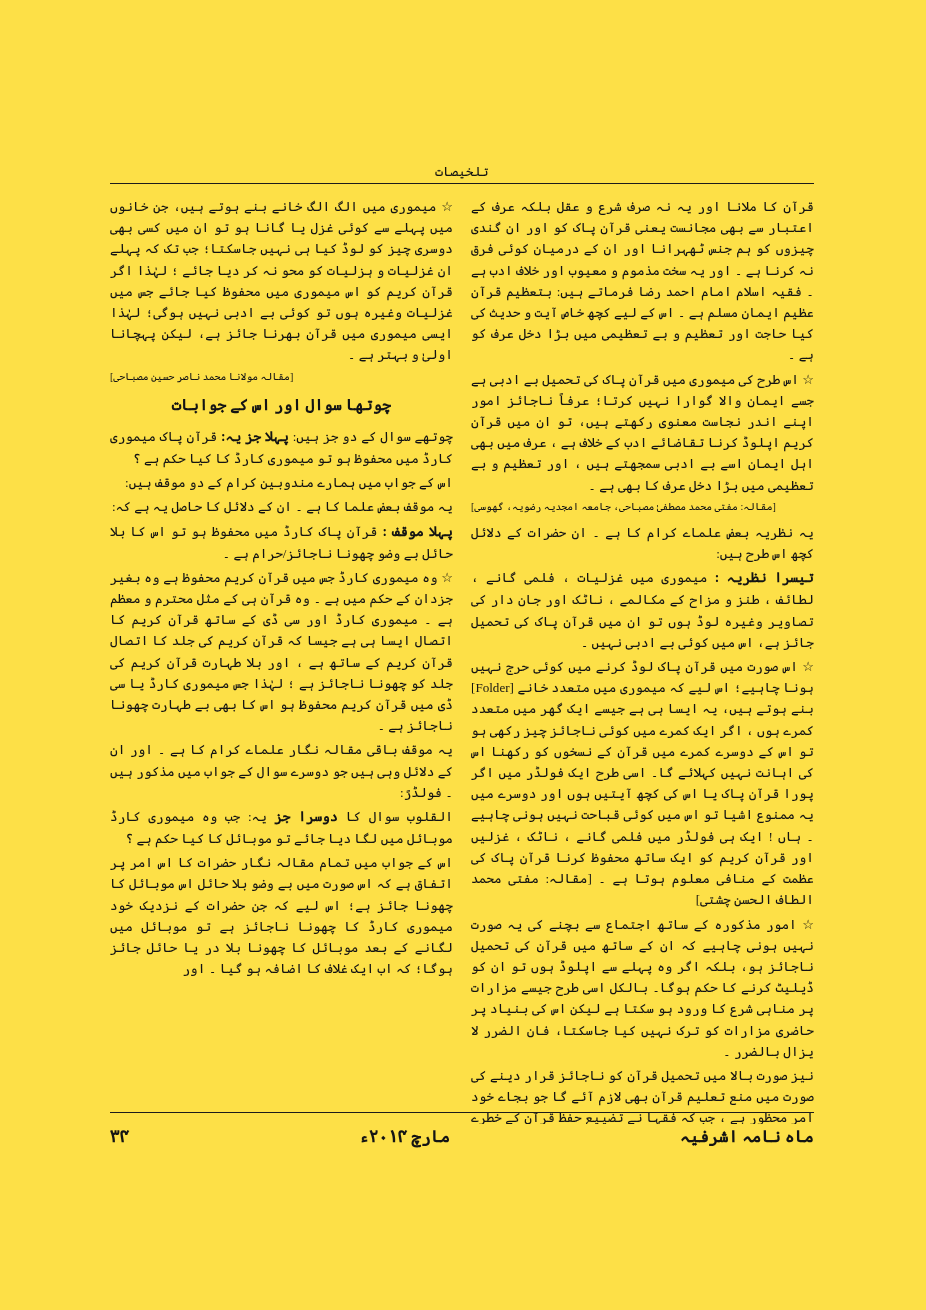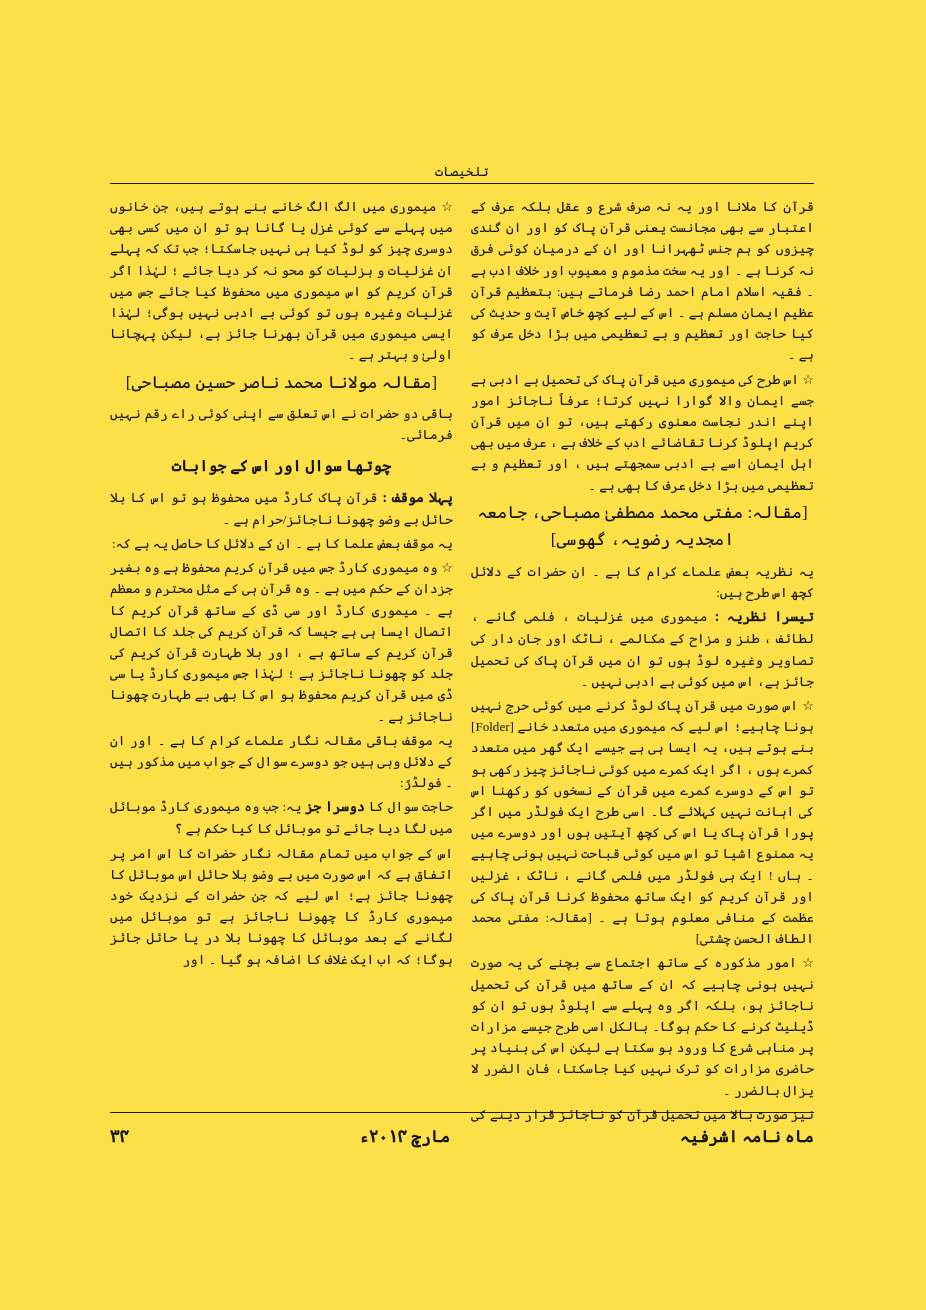--- a/index.html
+++ b/index.html
@@ -41,22 +41,22 @@
   .col{
     flex:1;
     direction:rtl;
     text-align:justify;
     font-size:13.1px;
     line-height:1.62;
   }
   .para{ margin:0 0 3px 0; }
   .lead{ font-weight:bold; font-size:13.6px; }
   .attr{
-    text-align:center;
-    font-size:17px;
+    text-align:left;
+    font-size:10px;
     margin:1px 0 7px 0;
     direction:rtl;
   }
   .h-center{
     font-size:15.5px;
     font-weight:bold;
     text-align:center;
     margin:7px 0 9px 0;
   }
   .footer{
@@ -101,27 +101,28 @@
         <p class="para"><span>یہ نظریہ بعض علماے کرام کا ہے ۔ ان حضرات کے دلائل کچھ اس طرح ہیں:</span></p>
         <p class="para"><span class="lead">تیسرا نظریہ :</span><span> میموری میں غزلیات ، فلمی گانے ، لطائف ، طنز و مزاح کے مکالمے ، ناٹک اور جان دار کی تصاویر وغیرہ لوڈ ہوں تو ان میں قرآن پاک کی تحمیل جائز ہے، اس میں کوئی بے ادبی نہیں ۔</span></p>
         <p class="para"><span>☆ اس صورت میں قرآن پاک لوڈ کرنے میں کوئی حرج نہیں ہونا چاہیے؛ اس لیے کہ میموری میں متعدد خانے [Folder] بنے ہوتے ہیں، یہ ایسا ہی ہے جیسے ایک گھر میں متعدد کمرے ہوں ، اگر ایک کمرے میں کوئی ناجائز چیز رکھی ہو تو اس کے دوسرے کمرے میں قرآن کے نسخوں کو رکھنا اس کی اہانت نہیں کہلائے گا۔ اسی طرح ایک فولڈر میں اگر پورا قرآن پاک یا اس کی کچھ آیتیں ہوں اور دوسرے میں یہ ممنوع اشیا تو اس میں کوئی قباحت نہیں ہونی چاہیے ۔ ہاں ! ایک ہی فولڈر میں فلمی گانے ، ناٹک ، غزلیں اور قرآن کریم کو ایک ساتھ محفوظ کرنا قرآن پاک کی عظمت کے منافی معلوم ہوتا ہے ۔ [مقالہ: مفتی محمد الطاف الحسن چشتی]</span></p>
         <p class="para"><span>☆ امور مذکورہ کے ساتھ اجتماع سے بچنے کی یہ صورت نہیں ہونی چاہیے کہ ان کے ساتھ میں قرآن کی تحمیل ناجائز ہو، بلکہ اگر وہ پہلے سے اپلوڈ ہوں تو ان کو ڈیلیٹ کرنے کا حکم ہوگا۔ بالکل اسی طرح جیسے مزارات پر مناہی شرع کا ورود ہو سکتا ہے لیکن اس کی بنیاد پر حاضری مزارات کو ترک نہیں کیا جاسکتا، فان الضرر لا یزال بالضرر ۔</span></p>
         <p class="para"><span>نیز صورت بالا میں تحمیل قرآن کو ناجائز قرار دینے کی صورت میں منع تعلیم قرآن بھی لازم آئے گا جو بجاے خود امر محظور ہے ، جب کہ فقہا نے تضییع حفظ قرآن کے خطرے کے پیش نظر نابالغوں کے لیے دفع مصحف کا حکم دیا ہے ۔ [مقالہ مولانا خالد ایوب مصباحی، جامعہ اشرفیہ]</span></p>
       </div>
 
       <div class="col">
         <p class="para"><span>☆ میموری میں الگ الگ خانے بنے ہوتے ہیں، جن خانوں میں پہلے سے کوئی غزل یا گانا ہو تو ان میں کسی بھی دوسری چیز کو لوڈ کیا ہی نہیں جاسکتا؛ جب تک کہ پہلے ان غزلیات و ہزلیات کو محو نہ کر دیا جائے ؛ لہٰذا اگر قرآن کریم کو اس میموری میں محفوظ کیا جائے جس میں غزلیات وغیرہ ہوں تو کوئی بے ادبی نہیں ہوگی؛ لہٰذا ایسی میموری میں قرآن بھرنا جائز ہے، لیکن پہچانا اولیٰ و بہتر ہے ۔</span></p>
         <p class="attr"><span>[مقالہ مولانا محمد ناصر حسین مصباحی]</span></p>
-        <p class="para"><span>باقی دو حضرات نے اس تعلق سے اپنی کوئی راے رقم نہیں فرمائی۔</span></p>
         <h2 class="h-center">چوتھا سوال اور اس کے جوابات</h2>
+        <p class="para"><span>چوتھے سوال کے دو جز ہیں: </span><span class="lead">پہلا جز یہ:</span><span> قرآن پاک میموری کارڈ میں محفوظ ہو تو میموری کارڈ کا کیا حکم ہے ؟</span></p>
+        <p class="para"><span>اس کے جواب میں ہمارے مندوبین کرام کے دو موقف ہیں:</span></p>
+        <p class="para"><span>یہ موقف بعض علما کا ہے ۔ ان کے دلائل کا حاصل یہ ہے کہ:</span></p>
         <p class="para"><span class="lead">پہلا موقف :</span><span> قرآن پاک کارڈ میں محفوظ ہو تو اس کا بلا حائل بے وضو چھونا ناجائز/حرام ہے ۔</span></p>
-        <p class="para"><span>یہ موقف بعض علما کا ہے ۔ ان کے دلائل کا حاصل یہ ہے کہ:</span></p>
         <p class="para"><span>☆ وہ میموری کارڈ جس میں قرآن کریم محفوظ ہے وہ بغیر جزدان کے حکم میں ہے ۔ وہ قرآن ہی کے مثل محترم و معظم ہے ۔ میموری کارڈ اور سی ڈی کے ساتھ قرآن کریم کا اتصال ایسا ہی ہے جیسا کہ قرآن کریم کی جلد کا اتصال قرآن کریم کے ساتھ ہے ، اور بلا طہارت قرآن کریم کی جلد کو چھونا ناجائز ہے ؛ لہٰذا جس میموری کارڈ یا سی ڈی میں قرآن کریم محفوظ ہو اس کا بھی بے طہارت چھونا ناجائز ہے ۔</span></p>
         <p class="para"><span>یہ موقف باقی مقالہ نگار علماے کرام کا ہے ۔ اور ان کے دلائل وہی ہیں جو دوسرے سوال کے جواب میں مذکور ہیں ۔ فولڈرً:</span></p>
-        <p class="para"><span>حاجت سوال کا </span><span class="lead">دوسرا جز</span><span> یہ: جب وہ میموری کارڈ موبائل میں لگا دیا جائے تو موبائل کا کیا حکم ہے ؟</span></p>
+        <p class="para"><span>القلوب سوال کا </span><span class="lead">دوسرا جز</span><span> یہ: جب وہ میموری کارڈ موبائل میں لگا دیا جائے تو موبائل کا کیا حکم ہے ؟</span></p>
         <p class="para"><span>اس کے جواب میں تمام مقالہ نگار حضرات کا اس امر پر اتفاق ہے کہ اس صورت میں بے وضو بلا حائل اس موبائل کا چھونا جائز ہے؛ اس لیے کہ جن حضرات کے نزدیک خود میموری کارڈ کا چھونا ناجائز ہے تو موبائل میں لگانے کے بعد موبائل کا چھونا بلا در یا حائل جائز ہوگا؛ کہ اب ایک غلاف کا اضافہ ہو گیا ۔ اور</span></p>
       </div>
 
     </div>
   </div>
 
   <div class="footer">
     <hr class="footer-rule">
     <div class="footer-row">
       <span>ماہ نامہ اشرفیہ</span>

